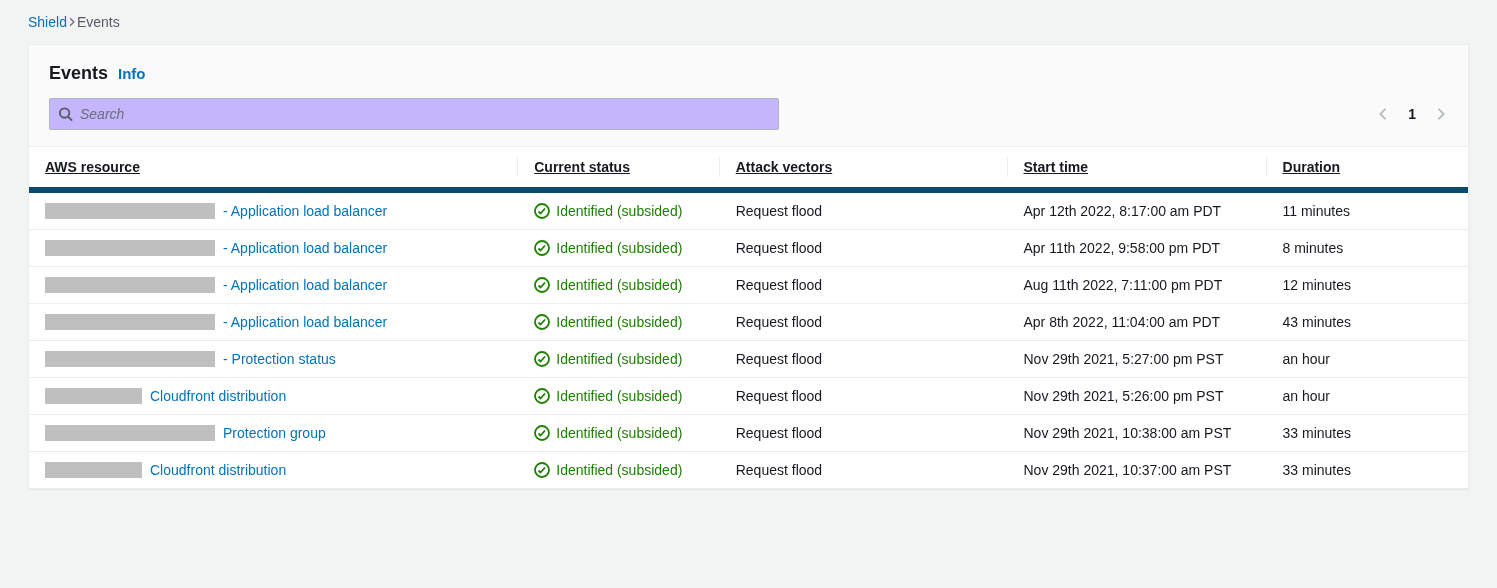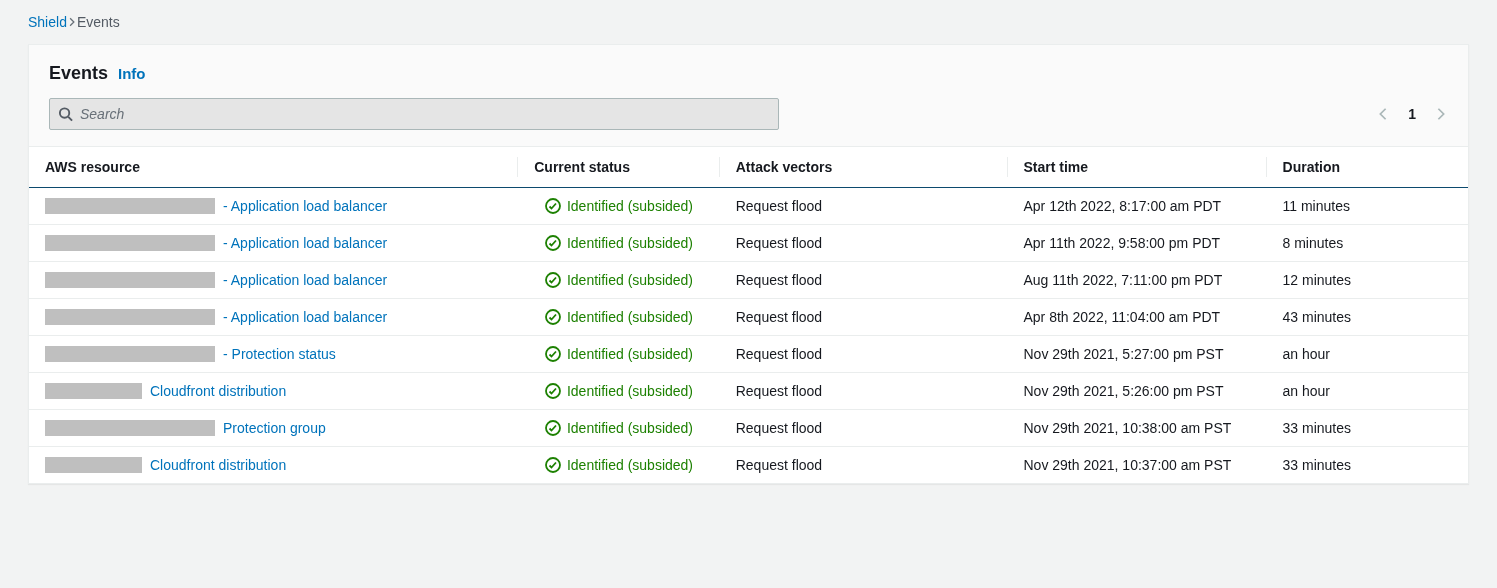--- a/index.html
+++ b/index.html
@@ -59,21 +59,21 @@
     }
     .search-wrap input {
       width: 100%;
       padding: 6px 10px 6px 30px;
       border: 1px solid #aab7b8;
       border-radius: 2px;
       font-size: 14px;
       font-style: italic;
       color: #555;
       height: 32px;
-      background: #e5e5e5;
+      background: #c4b5fd;
     }
     .search-wrap input::placeholder { color: #687078; font-style: italic; }
 
     .pager {
       display: flex;
       align-items: center;
       gap: 18px;
       color: #545b64;
     }
     .pager .chevron {
@@ -86,22 +86,23 @@
     table {
       width: 100%;
       border-collapse: collapse;
     }
     thead th {
       text-align: left;
       font-weight: 700;
       padding: 12px 16px;
       font-size: 14px;
       color: #16191f;
-      border-bottom: 1px solid #0c4a6e;
+      border-bottom: 6px solid #0c4a6e;
       position: relative;
+      text-decoration: underline;
     }
     thead th:not(:last-child)::after {
       content: "";
       position: absolute;
       right: 0; top: 25%; height: 50%;
       width: 1px; background: #eaeded;
     }
     tbody td {
       padding: 10px 16px;
       border-bottom: 1px solid #eaeded;
@@ -120,21 +121,20 @@
       height: 16px;
       display: inline-block;
     }
     .resource-link { color: #0073bb; cursor: pointer; }
 
     .status-cell {
       display: flex;
       align-items: center;
       gap: 6px;
       color: #1d8102;
-      justify-content: center;
     }
     .status-icon {
       width: 16px; height: 16px;
       stroke: #1d8102;
       fill: none;
     }
 
     .col-resource  { width: 34%; }
     .col-status    { width: 14%; }
     .col-vectors   { width: 20%; }

